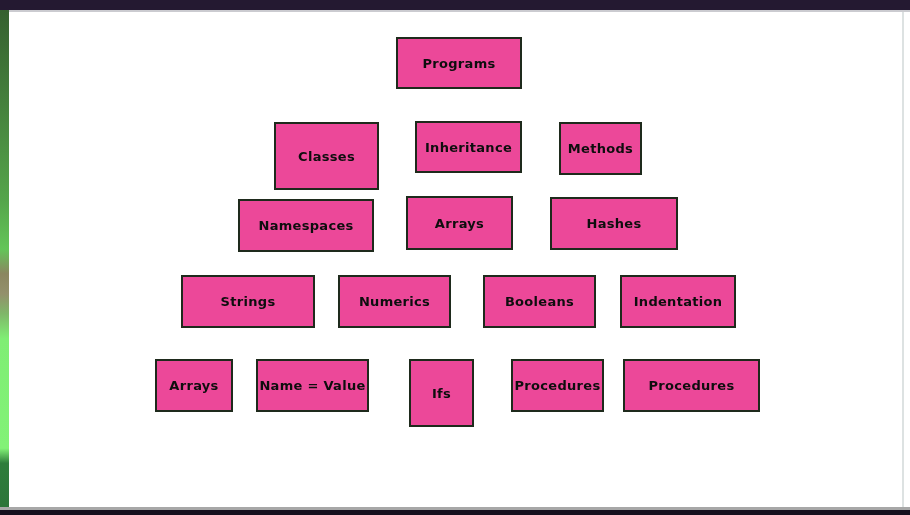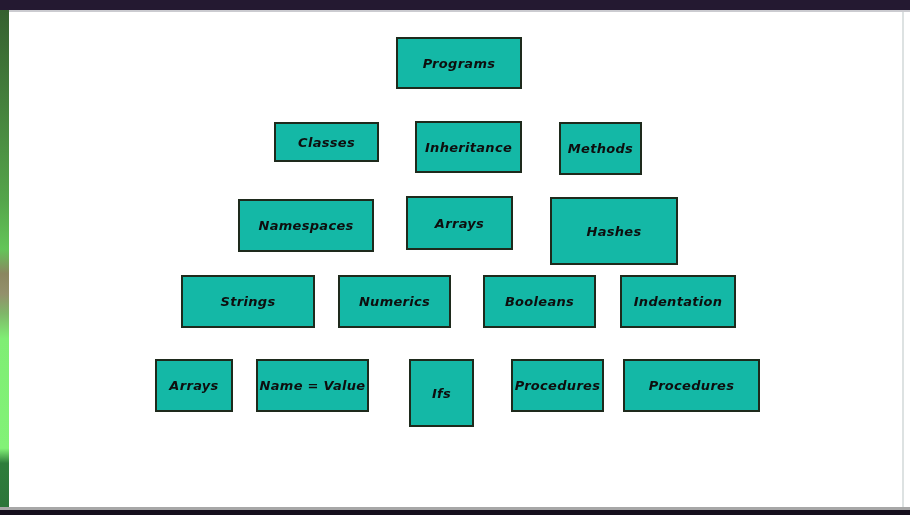--- a/index.html
+++ b/index.html
@@ -28,45 +28,45 @@
       #7fee74 66%,
       #82f277 88%,
       #2e7d3b 91%,
       #2c753a 100%);
   }
   
   .right-hairline{position:absolute;left:902px;top:12px;width:2px;height:495px;background:#dde2e2;}
   
   .node{
     position:absolute;box-sizing:border-box;
-    background:#14b8a6;border:2px solid #1e2a1c;
+    background:#ec4899;border:2px solid #1e2a1c;
     display:flex;align-items:center;justify-content:center;
     font-weight:bold;font-size:13px;color:#0e0e0e;
-    letter-spacing:0.3px;white-space:nowrap;font-style:italic;
+    letter-spacing:0.3px;white-space:nowrap;
   }
 </style>
 </head>
 <body>
 
 <div class="stage">
 
   <div class="top-bar"></div>
   <div class="top-hairline"></div>
 
   <div class="slide">
 
     <div class="node" style="left:396px;top:37px;width:126px;height:52px">Programs</div>
 
-    <div class="node" style="left:274px;top:122px;width:105px;height:40px">Classes</div>
+    <div class="node" style="left:274px;top:122px;width:105px;height:68px">Classes</div>
     <div class="node" style="left:415px;top:121px;width:107px;height:52px">Inheritance</div>
     <div class="node" style="left:559px;top:122px;width:83px;height:53px">Methods</div>
 
     <div class="node" style="left:238px;top:199px;width:136px;height:53px">Namespaces</div>
     <div class="node" style="left:406px;top:196px;width:107px;height:54px">Arrays</div>
-    <div class="node" style="left:550px;top:197px;width:128px;height:68px">Hashes</div>
+    <div class="node" style="left:550px;top:197px;width:128px;height:53px">Hashes</div>
 
     <div class="node" style="left:181px;top:275px;width:134px;height:53px">Strings</div>
     <div class="node" style="left:338px;top:275px;width:113px;height:53px">Numerics</div>
     <div class="node" style="left:483px;top:275px;width:113px;height:53px">Booleans</div>
     <div class="node" style="left:620px;top:275px;width:116px;height:53px">Indentation</div>
 
     <div class="node" style="left:155px;top:359px;width:78px;height:53px">Arrays</div>
     <div class="node" style="left:256px;top:359px;width:113px;height:53px">Name = Value</div>
     <div class="node" style="left:409px;top:359px;width:65px;height:68px">Ifs</div>
     <div class="node" style="left:511px;top:359px;width:93px;height:53px">Procedures</div>

